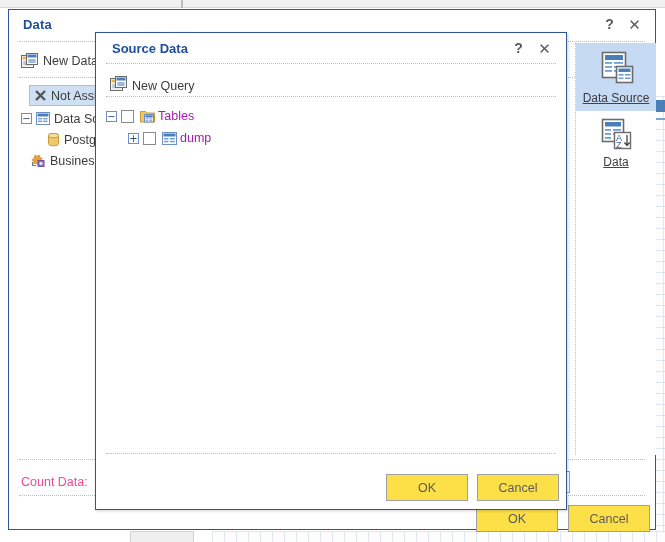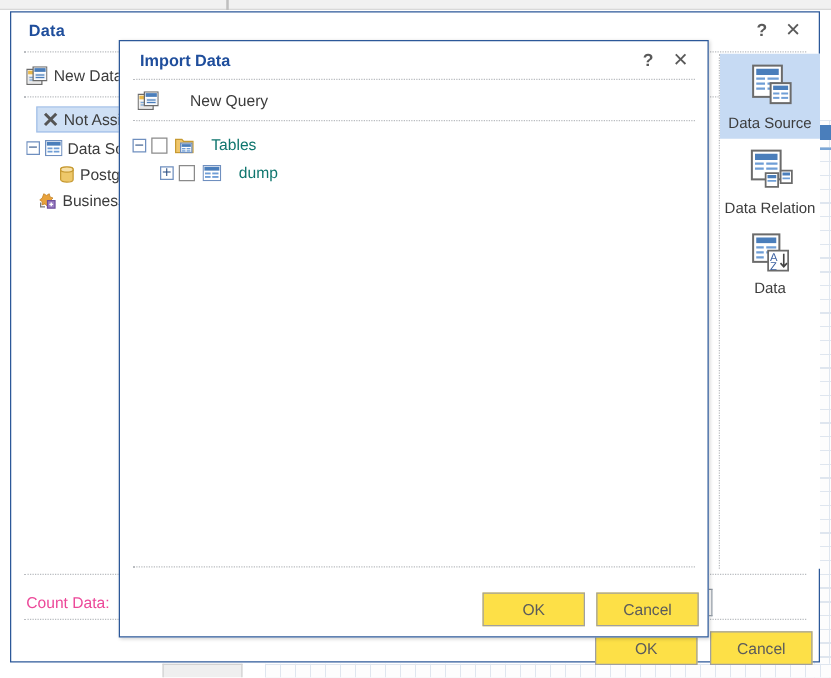--- a/index.html
+++ b/index.html
@@ -85,51 +85,51 @@
   .btn-parent-ok     { left: 467px; top: 495px; width: 82px; }
   .btn-parent-cancel { left: 559px; top: 495px; width: 82px; }
 
   
   .ribbon {
     position: absolute; left: 566px; top: 33px; width: 81px; height: 412px;
     background: #ffffff; border-left: 1px dotted #b9bcc0;
   }
   .rib-item {
     position: relative; width: 100%; padding: 7px 2px 6px;
-    display: flex; flex-direction: column; align-items: center; cursor: default;
+    display: flex; flex-direction: column; align-items: center; cursor: default; text-decoration: underline;
   }
   .rib-item.active { background: #c6daf3; }
   .rib-lbl { margin-top: 4px; font-size: 12px; color: #3c3c3c; text-align: center; line-height: 13px; }
 
   
   .dialog {
     position: absolute; left: 95px; top: 32px; width: 472px; height: 478px;
     background: #ffffff; border: 1px solid #2c5899;
     box-shadow: 1px 1px 3px rgba(0,0,0,.18);
   }
   .dlg-title-text {
     position: absolute; left: 16px; top: 8px;
     font-size: 13px; font-weight: bold; color: #1f4e9c;
   }
   .dlg-help  { position: absolute; right: 38px; top: 6px; width: 19px; height: 19px; text-align: center; line-height: 19px; font-size: 14px; font-weight: bold; color: #5a5a5a; }
   .dlg-close { position: absolute; right: 12px; top: 6px; width: 19px; height: 19px; text-align: center; line-height: 19px; font-size: 15px; color: #5a5a5a; }
   .dlg-sep1 { position: absolute; left: 10px; right: 10px; top: 30px; border-top: 1px dotted #b9bcc0; }
   .dlg-sep2 { position: absolute; left: 10px; right: 10px; top: 63px; border-top: 1px dotted #b9bcc0; }
   .dlg-sep3 { position: absolute; left: 10px; right: 10px; top: 420px; border-top: 1px dotted #b9bcc0; }
 
-  .nq-row { position: absolute; left: 14px; top: 36px; height: 24px; display: flex; align-items: center; gap: 20px; }
+  .nq-row { position: absolute; left: 14px; top: 36px; height: 24px; display: flex; align-items: flex-end; }
   .nq-label { margin-left: 5px; font-size: 12.5px; color: #3c3c3c; }
 
   .dlg-tree { position: absolute; left: 10px; top: 72px; right: 10px; bottom: 62px; }
   .dtree-row { height: 22px; display: flex; align-items: center; }
   .chk {
     width: 13px; height: 13px; background: #ffffff; border: 1px solid #8a8a8a;
     margin: 0 6px 0 4px; display: inline-block;
   }
-  .dtree-lbl { margin-left: 14px; font-size: 12.5px; color: #0f766e; }
+  .dtree-lbl { margin-left: 3px; font-size: 12.5px; color: #a21caf; }
 
   .btn-dlg-ok     { left: 290px; top: 441px; width: 82px; }
   .btn-dlg-cancel { left: 381px; top: 441px; width: 82px; }
 
   svg { display: block; }
 </style>
 </head>
 <body>
 
 <div id="root">
@@ -249,39 +249,20 @@
             <rect x="22.5" y="18.5" width="12" height="3.5" fill="#4a7ebb"></rect>
             <rect x="22.5" y="24" width="5" height="1.6" fill="#6f9ed6"></rect>
               <rect x="29" y="24" width="5.5" height="1.6" fill="#6f9ed6"></rect>
             <rect x="22.5" y="27.5" width="5" height="1.6" fill="#6f9ed6"></rect>
               <rect x="29" y="27.5" width="5.5" height="1.6" fill="#6f9ed6"></rect>
           </svg>
         </span>
         <span class="rib-lbl">Data Source</span>
       </div>
 
-      <div class="rib-item">
-        <span>
-          <svg width="40" height="38" viewBox="0 0 40 38">
-            <rect x="5.5" y="2.5" width="23" height="23" fill="#fff" stroke="#6b6b6b" stroke-width="1.6"></rect>
-            <rect x="8" y="5" width="18" height="5" fill="#4a7ebb"></rect>
-            <rect x="8" y="12" width="7" height="1.8" fill="#6f9ed6"></rect>
-              <rect x="17" y="12" width="9" height="1.8" fill="#6f9ed6"></rect>
-            <rect x="8" y="16" width="7" height="1.8" fill="#6f9ed6"></rect>
-              <rect x="17" y="16" width="9" height="1.8" fill="#6f9ed6"></rect>
-            <rect x="16.5" y="20.5" width="10" height="11" fill="#fff" stroke="#6b6b6b" stroke-width="1.4"></rect>
-            <rect x="18" y="22" width="7" height="2.6" fill="#4a7ebb"></rect>
-            <rect x="18" y="26" width="7" height="1.4" fill="#6f9ed6"></rect>
-            <rect x="28.5" y="18.5" width="9" height="10" fill="#fff" stroke="#6b6b6b" stroke-width="1.4"></rect>
-            <rect x="30" y="20" width="6" height="2.4" fill="#4a7ebb"></rect>
-            <rect x="30" y="24" width="6" height="1.4" fill="#6f9ed6"></rect>
-          </svg>
-        </span>
-        <span class="rib-lbl">Data Relation</span>
-      </div>
 
 
       <div class="rib-item">
         <span>
           <svg width="38" height="34" viewBox="0 0 38 34">
             <rect x="5.5" y="1.5" width="21" height="22" fill="#fff" stroke="#6b6b6b" stroke-width="1.6"></rect>
             <rect x="8" y="4" width="16" height="4.5" fill="#4a7ebb"></rect>
             <rect x="8" y="11" width="6" height="1.8" fill="#6f9ed6"></rect>
               <rect x="16" y="11" width="8" height="1.8" fill="#6f9ed6"></rect>
             <rect x="8" y="15" width="6" height="1.8" fill="#6f9ed6"></rect>
@@ -295,21 +276,21 @@
         </span>
         <span class="rib-lbl">Data</span>
       </div>
 
     </div>
   </div>
 
   <div class="dialog">
 
     <div>
-      <div class="dlg-title-text">Import Data</div>
+      <div class="dlg-title-text">Source Data</div>
       <div class="dlg-help">?</div>
       <div class="dlg-close">✕</div>
     </div>
     <div class="dlg-sep1"></div>
 
     <div class="nq-row">
       <span>
         <svg width="17" height="17" viewBox="0 0 17 17">
           <rect x="0.5" y="2.5" width="12" height="12" fill="#ffffff" stroke="#6b6b6b"></rect>
           <rect x="1.5" y="3.5" width="10" height="3" fill="#e8b84b"></rect>

